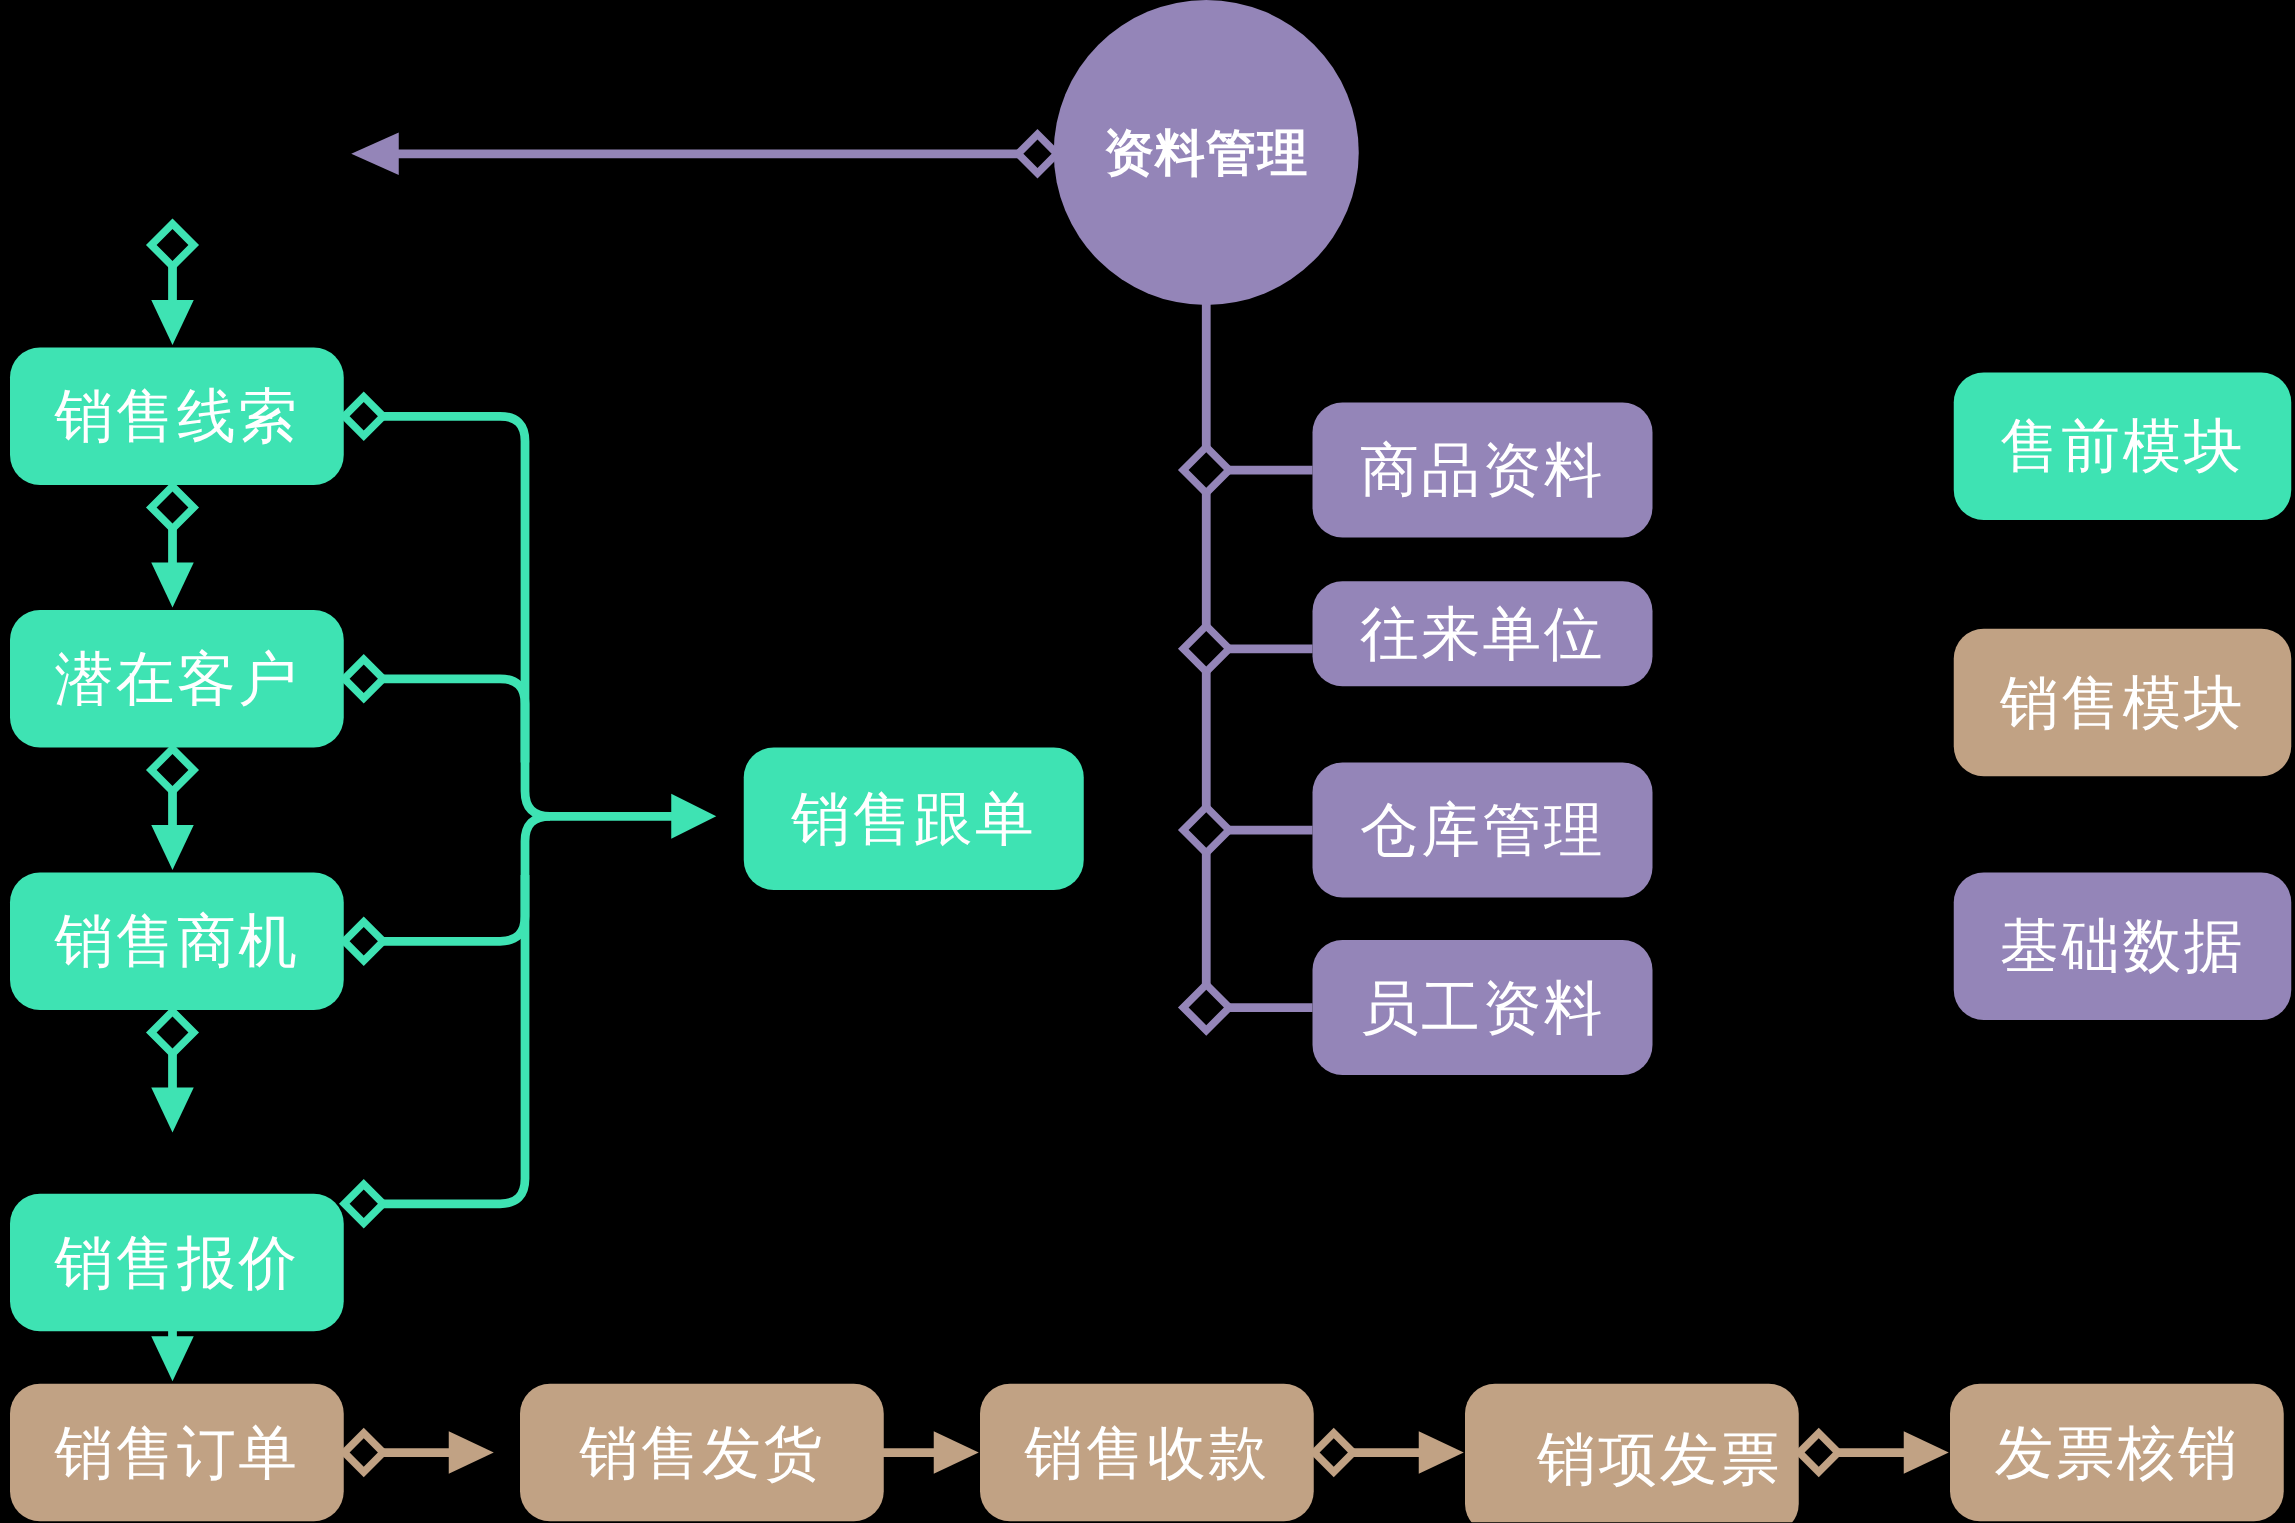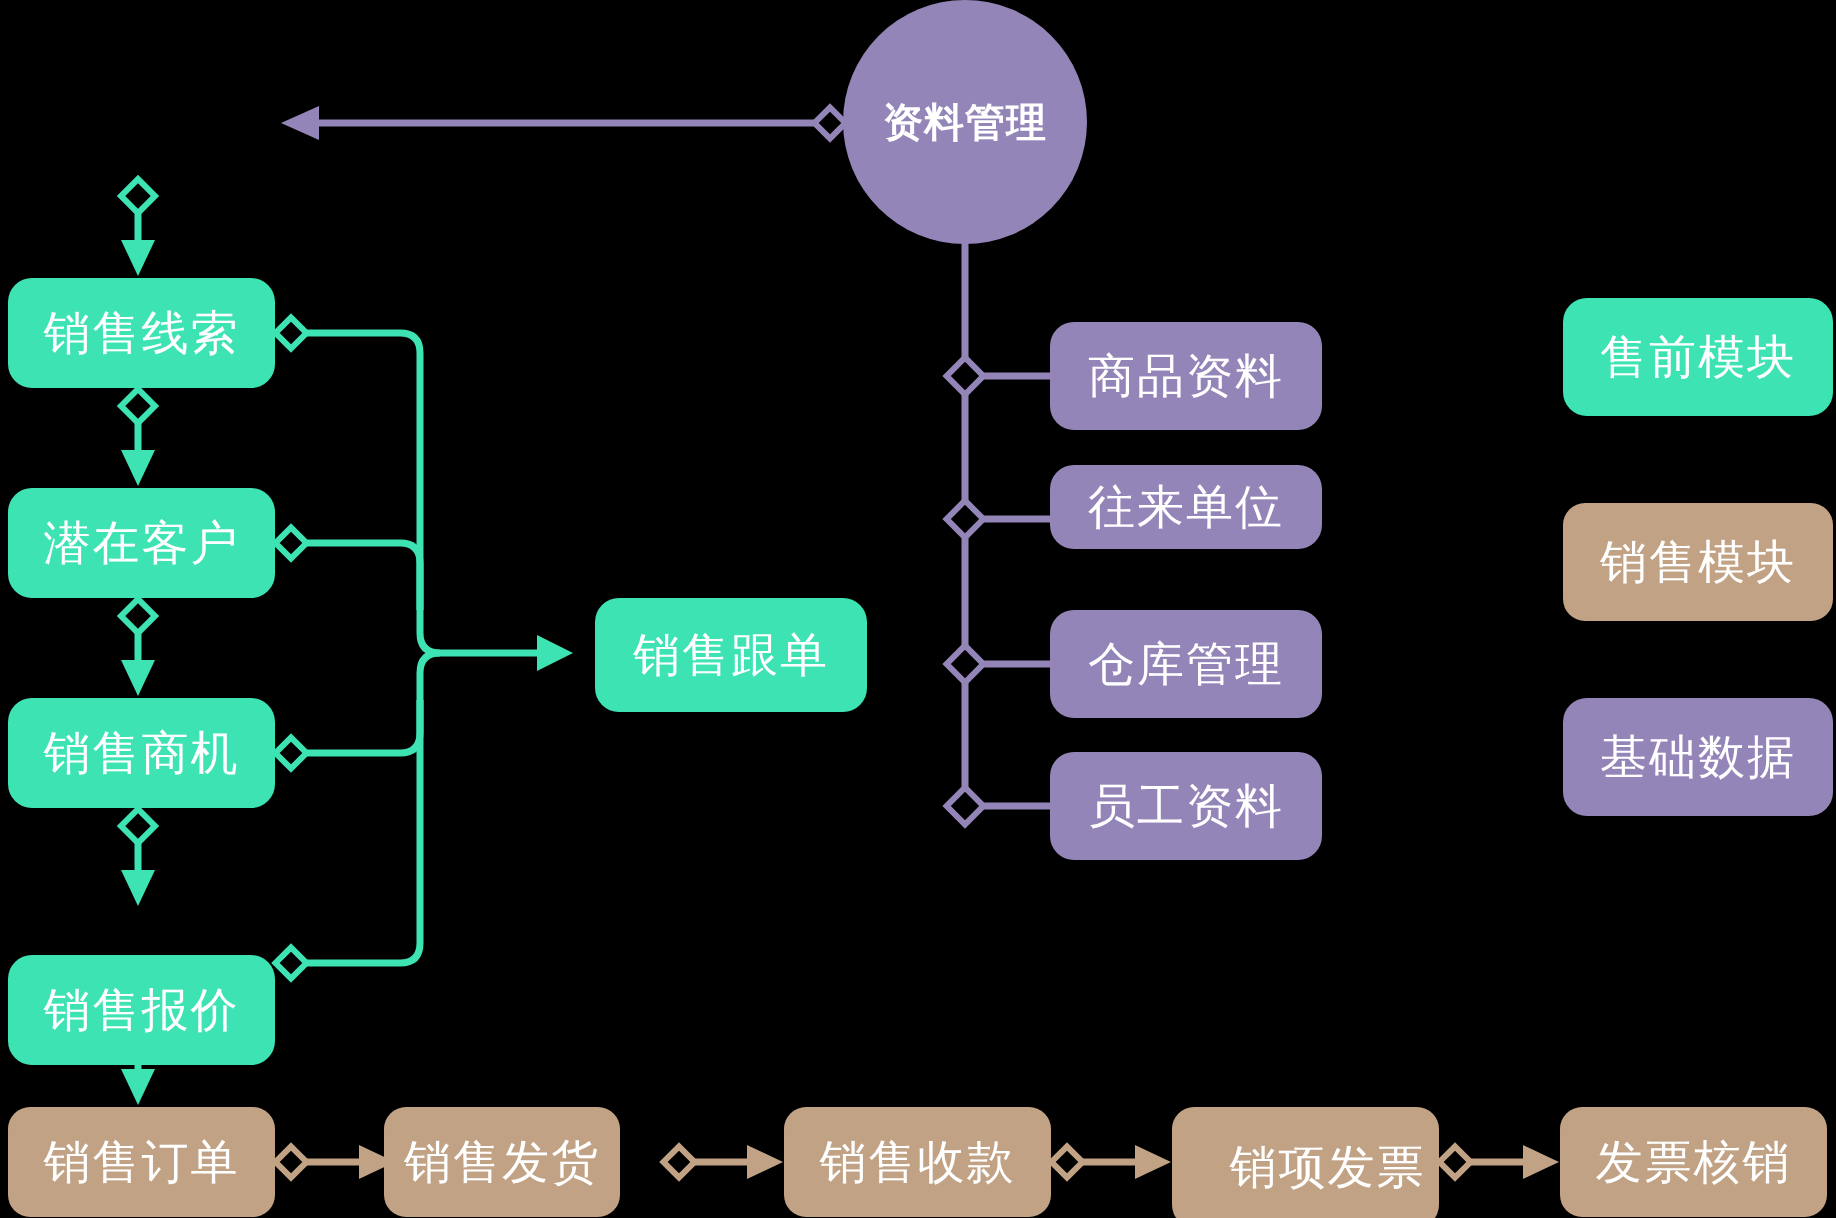--- a/index.html
+++ b/index.html
@@ -4,21 +4,21 @@
 <style>
   html,body{margin:0;padding:0;background:#000;}
   .canvas{position:relative;width:1836px;height:1218px;background:#000;overflow:hidden;
           font-family:"DejaVu Sans",sans-serif;}
   .wires{position:absolute;left:0;top:0;z-index:1;}
   .node{position:absolute;z-index:2;display:flex;align-items:center;justify-content:center;
         border-radius:24px;color:#fff;font-size:47px;letter-spacing:2px;box-sizing:border-box;}
   .node span{white-space:nowrap;}
   .green{background:#3ee3b3;}
   .purple{background:#9485b8;}
-  .tan{background:#c1a284;border-radius:22px;}
+  .tan{background:#c1a284;}
   .circle{border-radius:50%;font-size:40px;letter-spacing:1px;font-weight:bold;}
   .stroke-green{stroke:#3ee3b3;}
   .stroke-purple{stroke:#9485b8;}
   .stroke-tan{stroke:#c1a284;}
   .fill-green{fill:#3ee3b3;}
   .fill-purple{fill:#9485b8;}
   .fill-tan{fill:#c1a284;}
   .wire{fill:none;stroke-width:7;}
   .diamond{fill:#000;stroke-width:6;}
 </style>
@@ -131,21 +131,21 @@
   <div class="node purple" style="left:1050px;top:610px;width:272px;height:108px;">
     <span>仓库管理</span>
   </div>
   <div class="node purple" style="left:1050px;top:752px;width:272px;height:108px;">
     <span>员工资料</span>
   </div>
 
   <div class="node tan" style="left:8px;top:1107px;width:267px;height:110px;">
     <span>销售订单</span>
   </div>
-  <div class="node tan" style="left:384px;top:1107px;width:236px;height:110px;">
+  <div class="node tan" style="left:416px;top:1107px;width:291px;height:110px;">
     <span>销售发货</span>
   </div>
   <div class="node tan" style="left:784px;top:1107px;width:267px;height:110px;">
     <span>销售收款</span>
   </div>
   <div class="node tan" style="left:1172px;top:1107px;width:267px;height:120px;padding-left:44px;">
     <span>销项发票</span>
   </div>
   <div class="node tan" style="left:1560px;top:1107px;width:267px;height:110px;">
     <span>发票核销</span>

